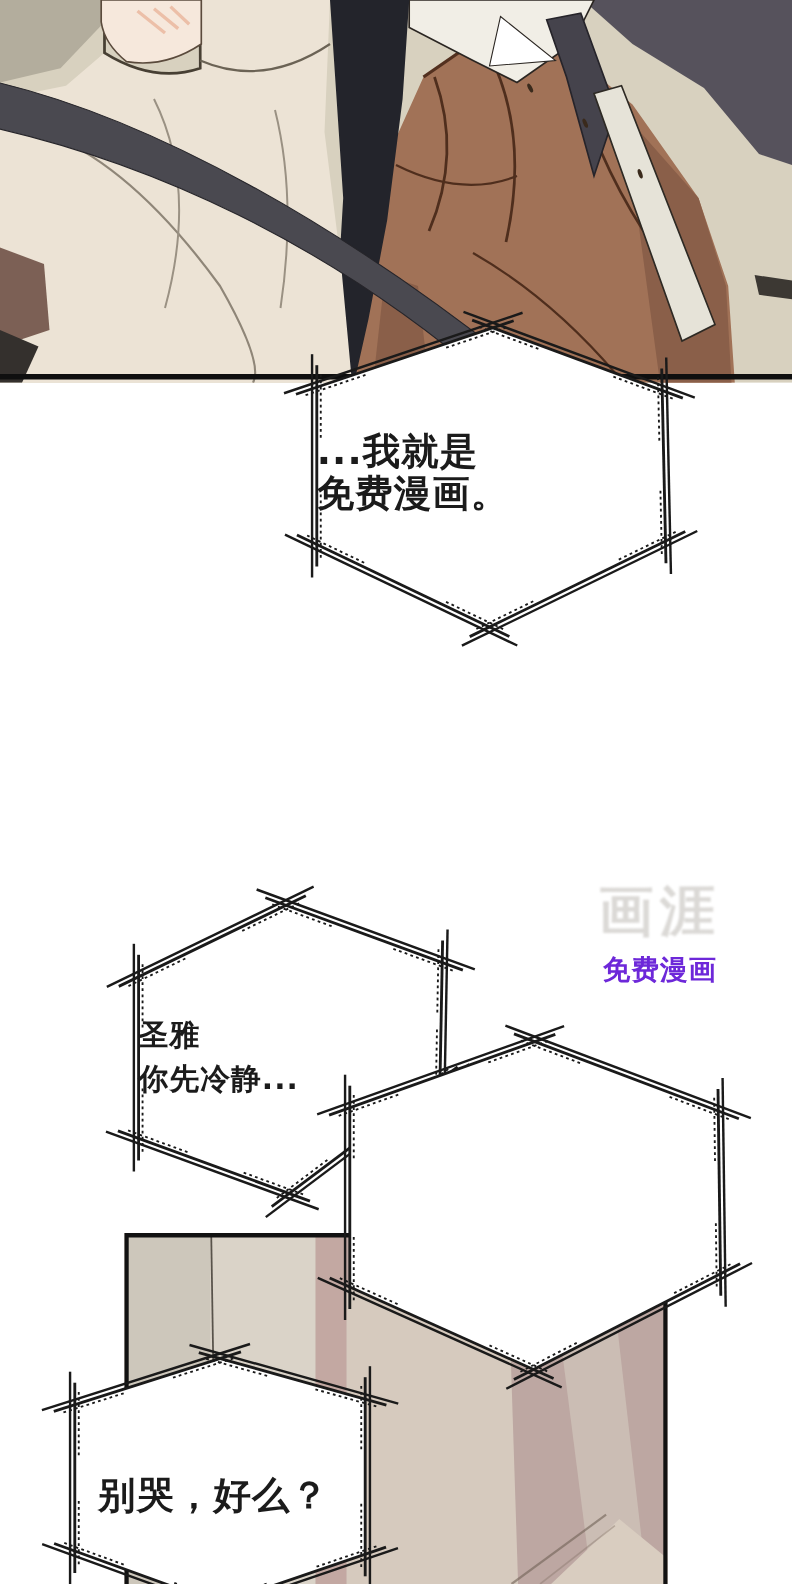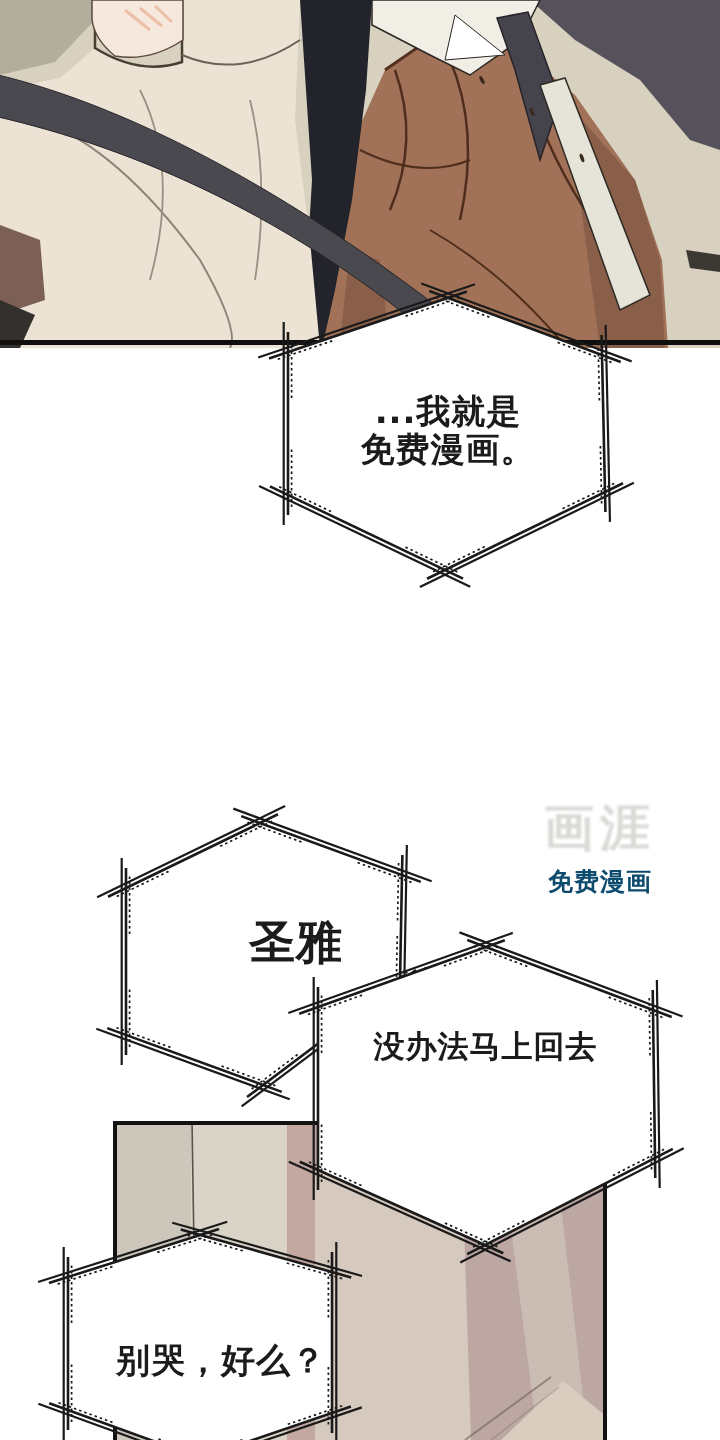--- a/index.html
+++ b/index.html
@@ -6,36 +6,36 @@
   body{
     width:720px;height:1440px;position:relative;overflow:hidden;
     background:#ffffff;
     font-family:"DejaVu Sans","Liberation Sans",sans-serif;
   }
   svg{position:absolute;display:block;}
   #panel-top{left:0;top:0;}
   #panel-room{left:113px;top:1121px;}
   #bubble-layer{left:0;top:0;pointer-events:none;}
   .bubble-text{
-    position:absolute;text-align:center;font-weight:700;color:#1b1b1b;
+    position:absolute;font-weight:700;color:#1b1b1b;
     white-space:nowrap;letter-spacing:1px;
   }
   .bt-1{left:288px;top:392px;width:320px;font-size:34px;line-height:38px;}
-  .bt-2{left:126px;top:922px;width:276px;font-size:46px;line-height:40px;margin-left:32px;}
+  .bt-2{left:126px;top:922px;width:276px;font-size:27px;line-height:40px;}
   .bt-3{left:318px;top:1027px;width:335px;font-size:31px;line-height:39px;}
   .bt-4{left:68px;top:1340px;width:264px;font-size:34px;line-height:40px;margin-left:21px;}
   #watermark{
     position:absolute;left:533px;top:795px;width:134px;text-align:center;
   }
   .wm-logo{
     font-size:50px;font-weight:900;color:#dbd9d6;letter-spacing:6px;
     filter:blur(1.1px);text-shadow:0 0 10px rgba(255,255,255,0.9);
   }
   .wm-tag{
-    font-size:25px;font-weight:700;color:#0c4a6e;letter-spacing:1px;
+    font-size:25px;font-weight:700;color:#6d28d9;letter-spacing:1px;
     filter:blur(0.5px);margin-top:3px;text-shadow:0 0 8px rgba(255,255,255,0.9);
   }
 </style>
 </head>
 <body>
 
 <svg id="panel-top" width="720" height="348" viewBox="0 0 720 348">
 
   <rect x="0" y="0" width="720" height="348" fill="#d8d1bf"></rect>
 
@@ -218,23 +218,23 @@
       <line x1="157.25694728558693" y1="1252.3779010427872" x2="212.52664252635614" y2="1234.7920889207244" stroke="#1a1a1a" stroke-width="1.7" stroke-dasharray="2.5,3"></line>
     </g>
   </svg>
 
 <div class="bubble-text bt-1">
   <div>...我就是</div>
   <div>免费漫画。</div>
 </div>
 <div class="bubble-text bt-2">
   <div>圣雅</div>
+  <div>你先冷静...</div>
 </div>
 <div class="bubble-text bt-3">
-  <div>没办法马上回去</div>
 </div>
 <div class="bubble-text bt-4">
   <div>别哭，好么？</div>
 </div>
 
 <div id="watermark">
   <div class="wm-logo">画涯</div>
   <div class="wm-tag">免费漫画</div>
 </div>
 

